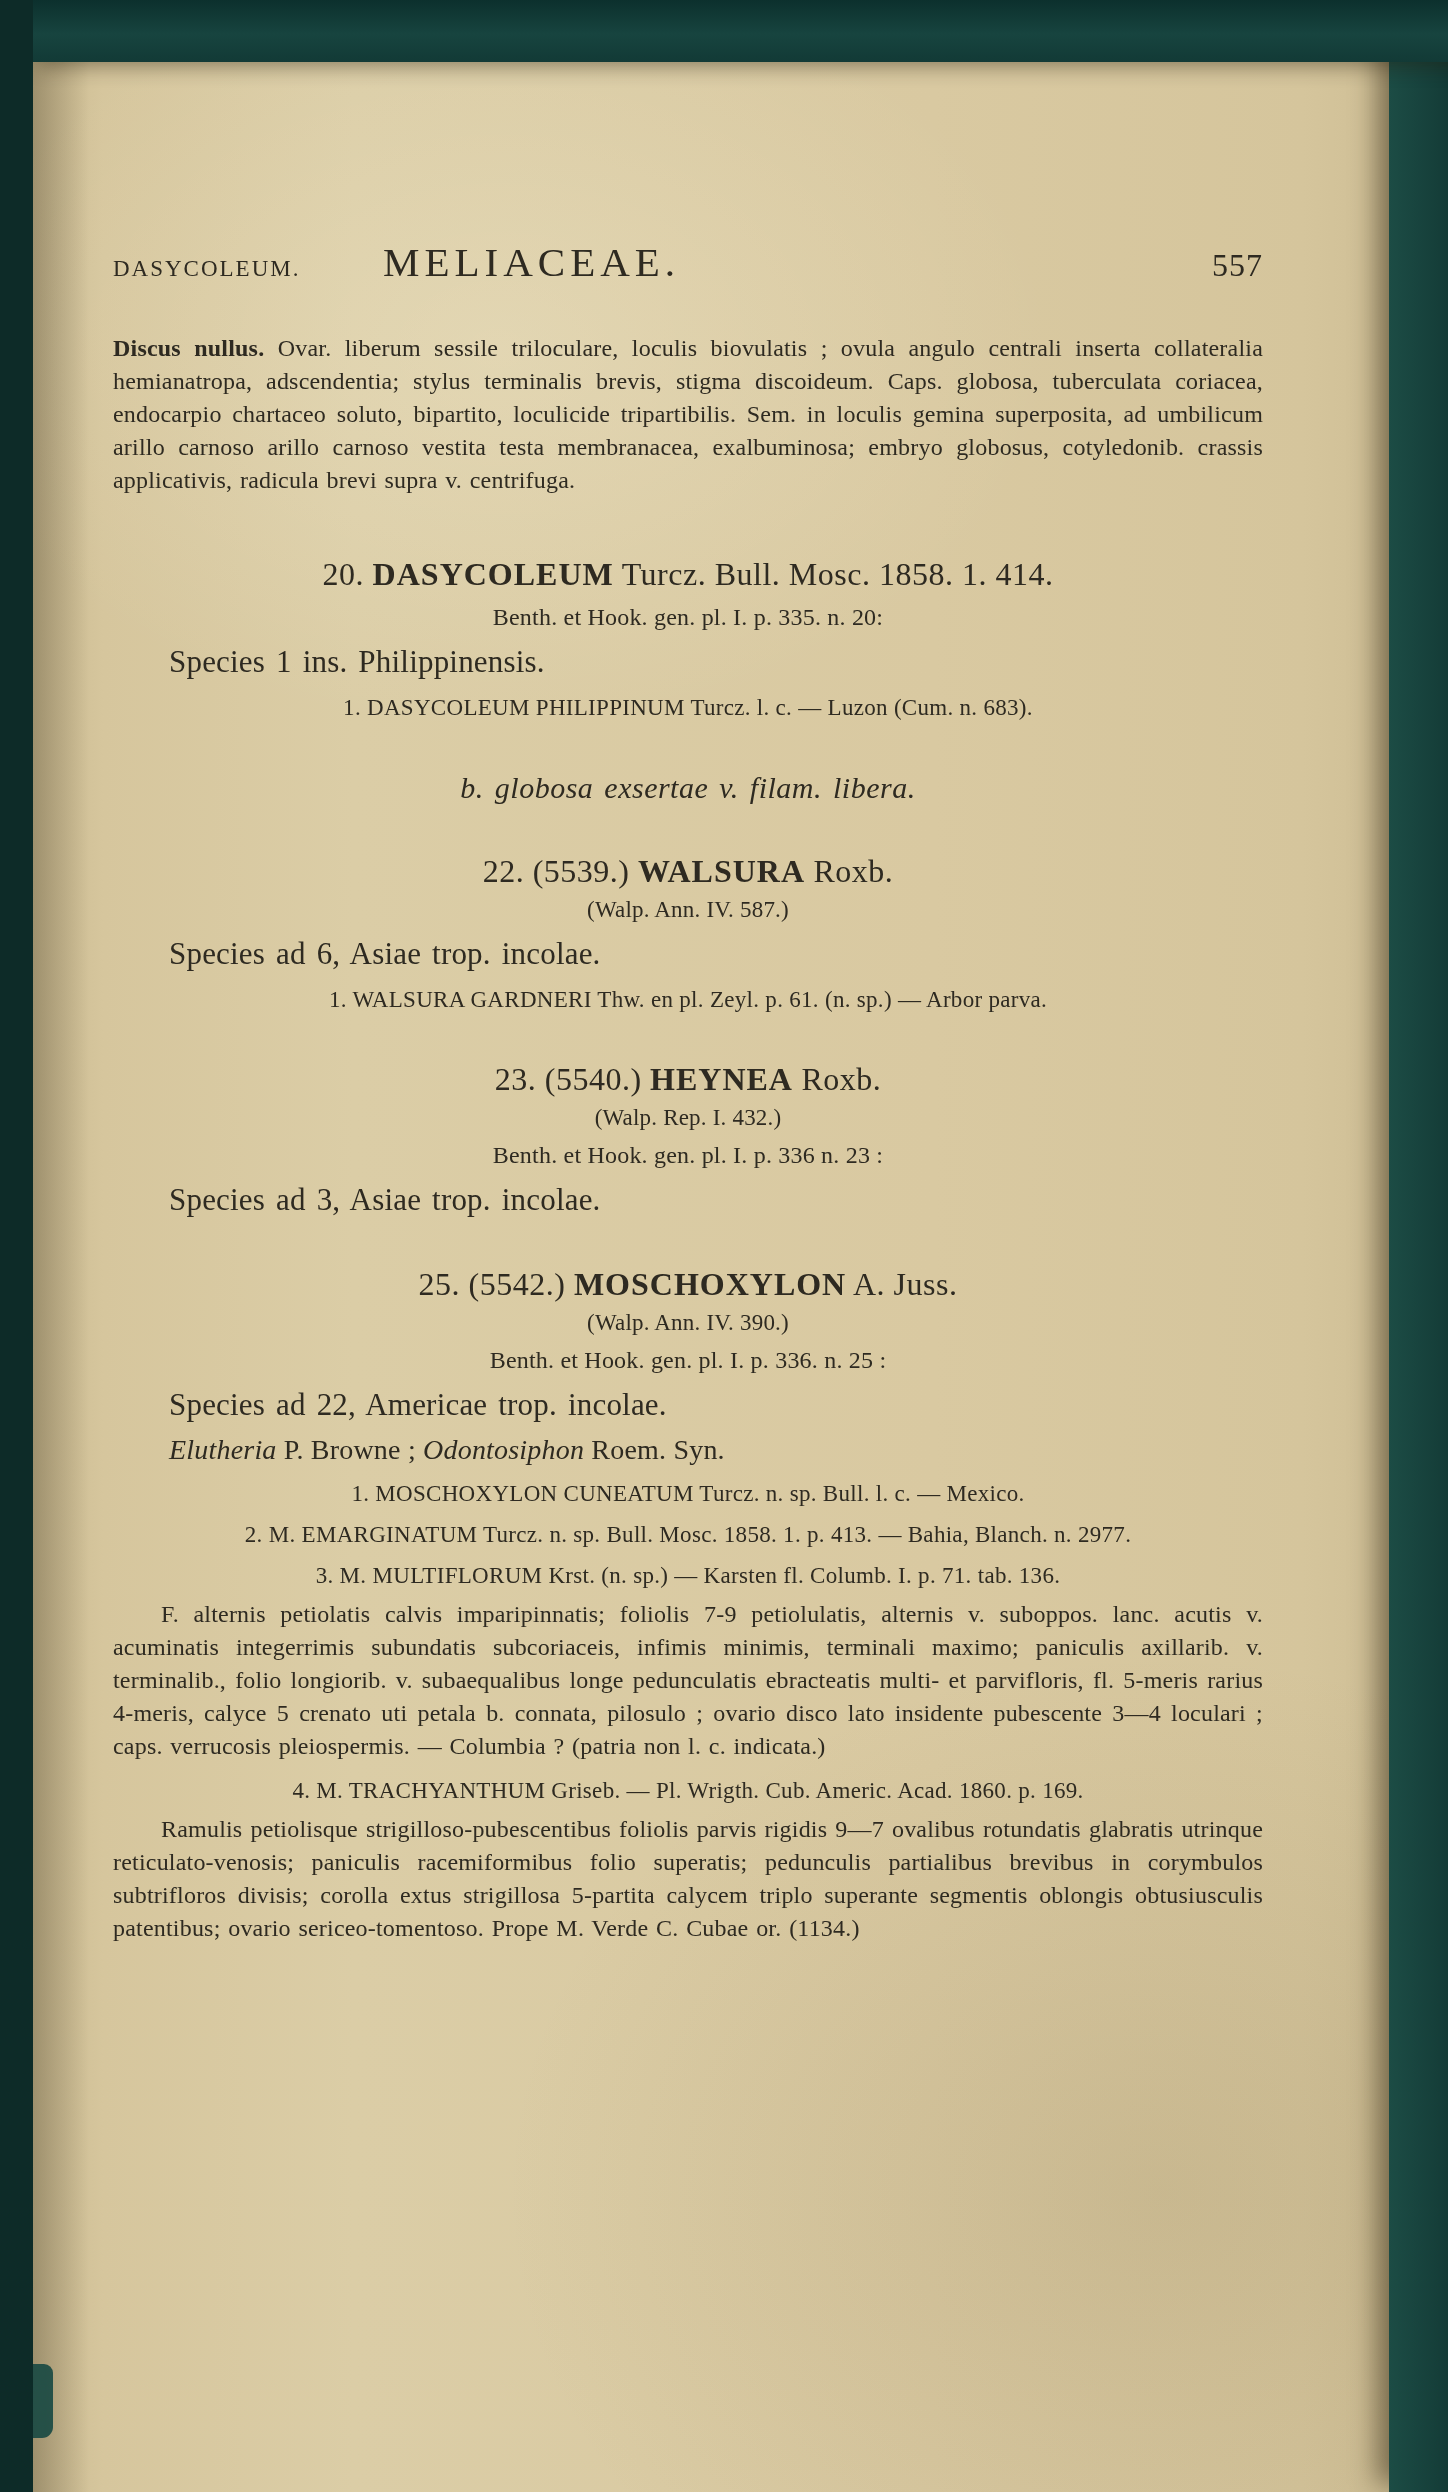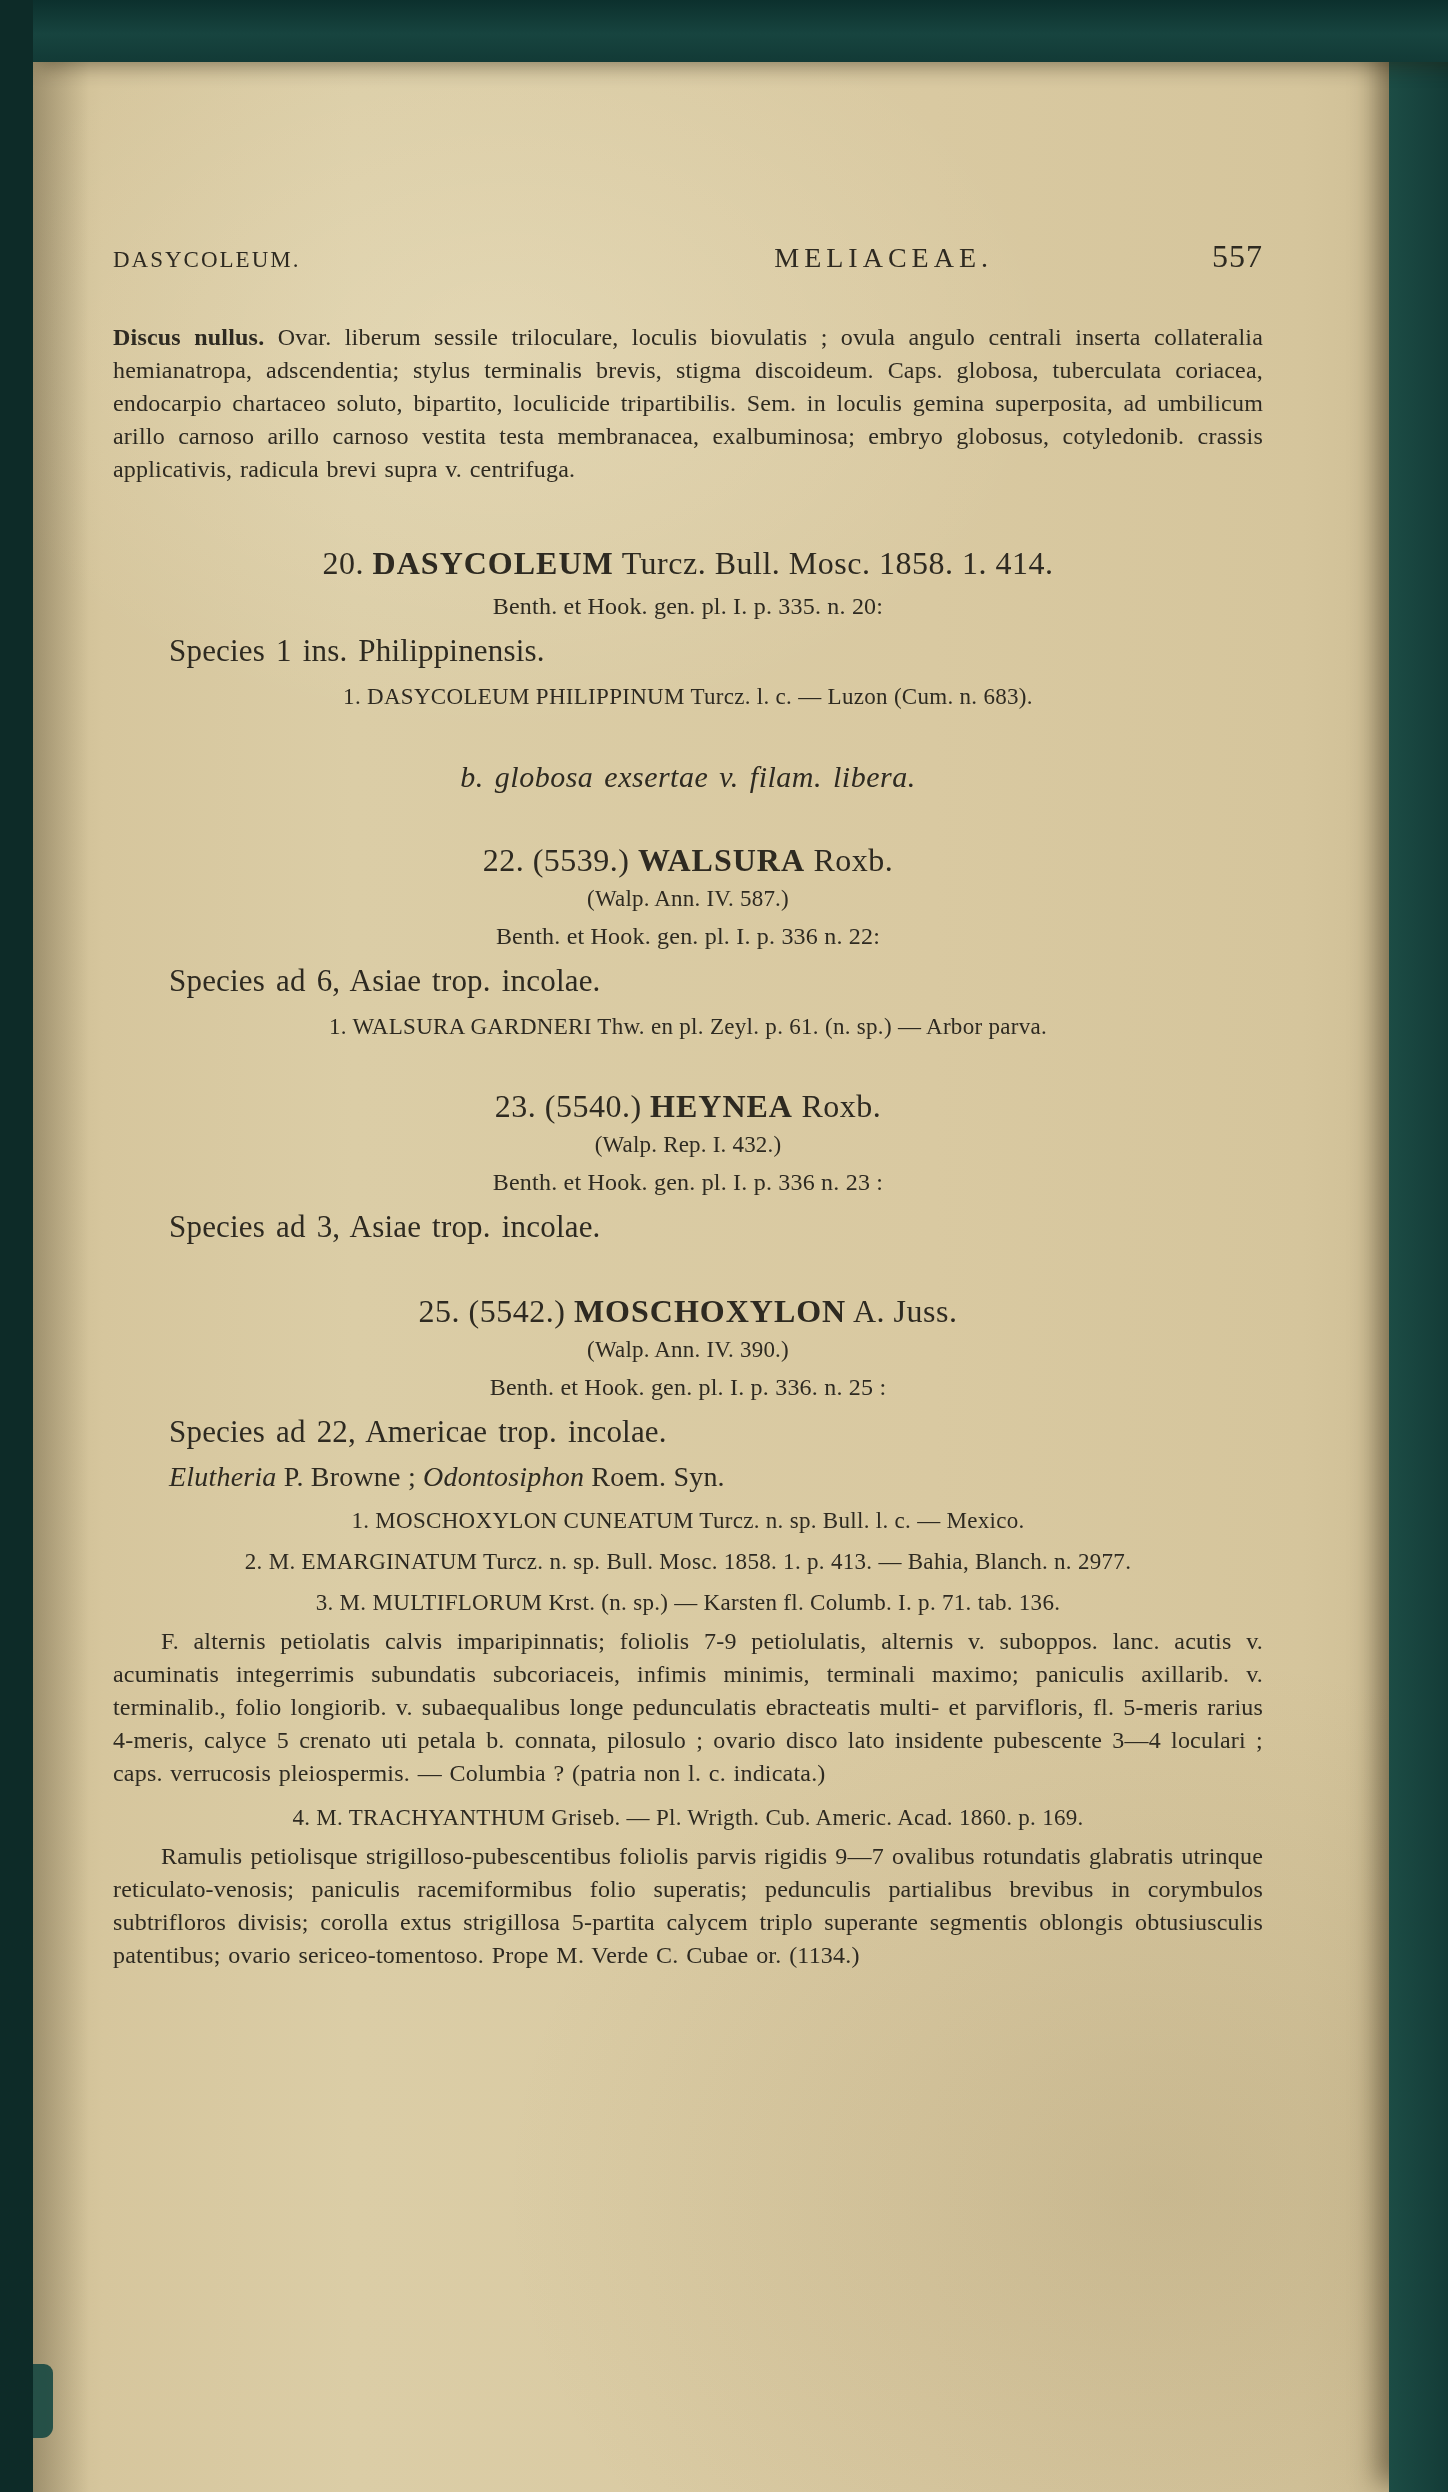--- a/index.html
+++ b/index.html
@@ -44,21 +44,21 @@
   }
 
   .content {
     position: absolute; left: 80px; top: 238px; width: 1150px;
     letter-spacing: 0.2px;
   }
 
   
   .running-head { display: flex; align-items: baseline; margin-bottom: 46px; }
   .rh-left  { width: 270px; font-size: 23px; letter-spacing: 2px; }
-  .rh-center{ flex: 1; text-align: right; font-size: 28px; letter-spacing: 5px; }
+  .rh-center{ flex: 1; text-align: left; font-size: 41px; letter-spacing: 5px; }
   .rh-right { width: 270px; text-align: right; font-size: 32px; letter-spacing: 1px; }
 
   
   .intro, .desc {
     font-size: 24px; line-height: 1.38; text-align: justify; word-spacing: 1.5px;
   }
   .intro { margin-bottom: 58px; }
   .intro .lead { font-weight: bold; }
 
   .genus { margin-top: 48px; text-align: center; }
@@ -102,21 +102,20 @@
       <p class="benth">Benth. et Hook. gen. pl. I. p. 335. n. 20:</p>
       <p class="species-note">Species 1 ins. Philippinensis.</p>
       <p class="item">1. DASYCOLEUM PHILIPPINUM Turcz. l. c. — Luzon (Cum. n. 683).</p>
     </section>
 
     <p class="subsection">b. globosa exsertae v. filam. libera.</p>
 
     <section class="genus">
       <h2 class="genus-heading"><span>22. (5539.) </span><strong>WALSURA</strong><span> Roxb.</span></h2>
       <p class="ref">(Walp. Ann. IV. 587.)</p>
-      <p class="benth">Benth. et Hook. gen. pl. I. p. 336 n. 22:</p>
       <p class="species-note">Species ad 6, Asiae trop. incolae.</p>
       <p class="item">1. WALSURA GARDNERI Thw. en pl. Zeyl. p. 61. (n. sp.) — Arbor parva.</p>
     </section>
 
     <section class="genus">
       <h2 class="genus-heading"><span>23. (5540.) </span><strong>HEYNEA</strong><span> Roxb.</span></h2>
       <p class="ref">(Walp. Rep. I. 432.)</p>
       <p class="benth">Benth. et Hook. gen. pl. I. p. 336 n. 23 :</p>
       <p class="species-note">Species ad 3, Asiae trop. incolae.</p>
     </section>

